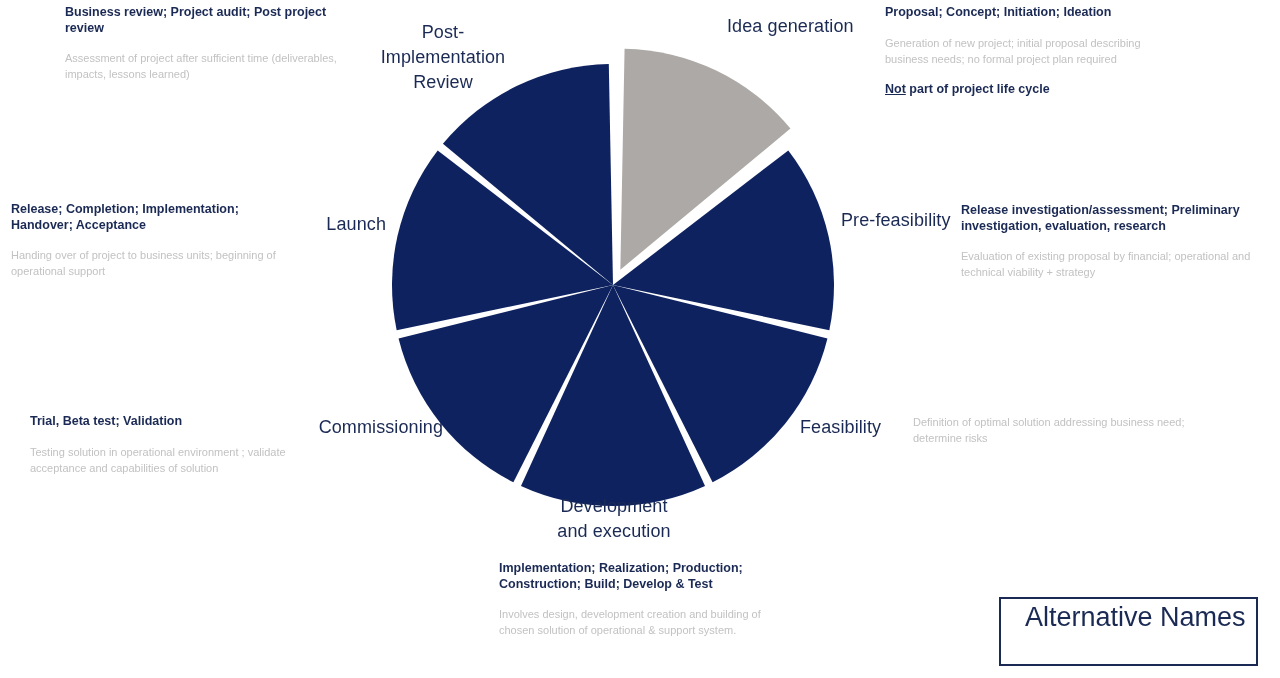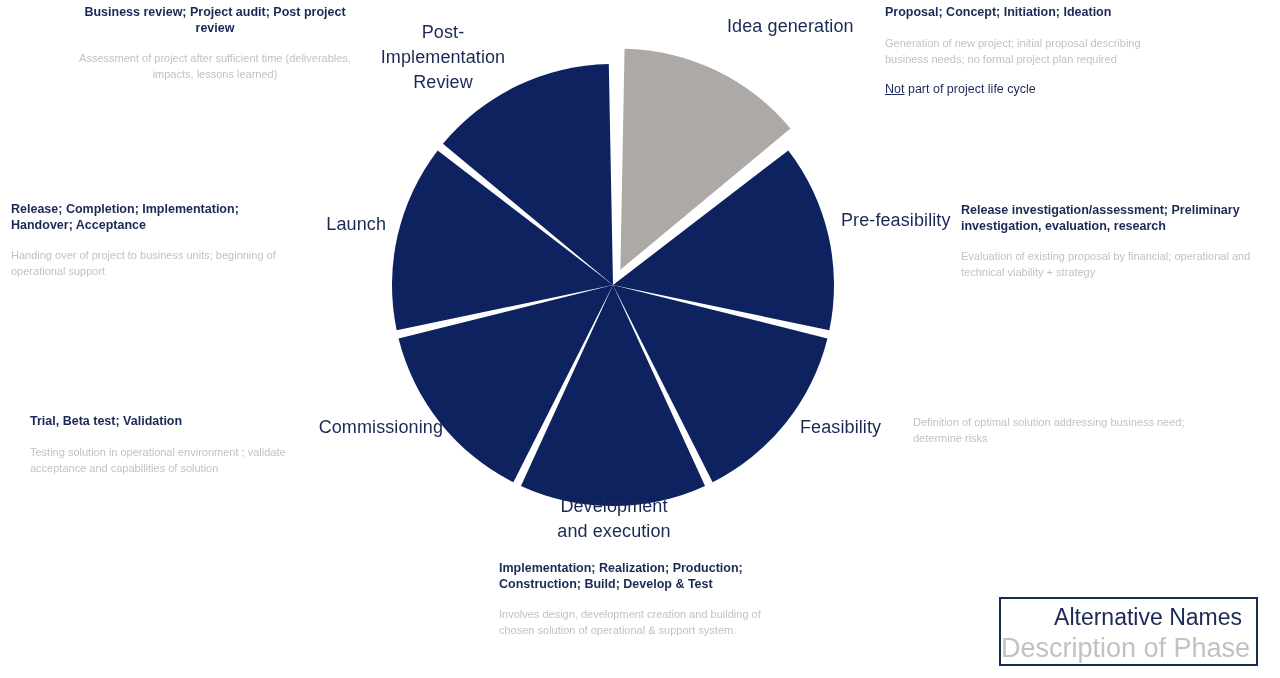--- a/index.html
+++ b/index.html
@@ -56,40 +56,40 @@
     color: #c2c2c2;
     font-size: 11px;
     line-height: 16px;
     margin: 0;
   }
   .callout .note {
     color: #1b2a54;
     font-size: 12.5px;
     line-height: 16px;
     margin: 14px 0 0 0;
-    font-weight: normal;
+    font-weight: bold;
   }
   .callout .note u { text-decoration: underline; }
 
   
   #legend {
     position: absolute;
     left: 999px;
     top: 597px;
     width: 259px;
     height: 69px;
     border: 2px solid #1b2a54;
     box-sizing: border-box;
     background: #ffffff;
     text-align: right;
     padding: 3px 14px 0 0;
   }
   #legend .legend-alt {
     color: #1b2a54;
-    font-size: 23px;
+    font-size: 27px;
     line-height: 31px;
     white-space: nowrap;
     padding-left: 24px;
   }
   #legend .legend-desc {
     color: #c2c2c2;
     font-size: 27px;
     line-height: 31px;
     white-space: nowrap;
   }
@@ -119,21 +119,21 @@
 and execution</div>
 
 <div class="slice-label left" style="left:211px; top:415px; width:232px;">Commissioning</div>
 
 <div class="slice-label left" style="left:168px; top:212px; width:218px;">Launch</div>
 
 <div class="slice-label center" style="left:343px; top:20px; width:200px;">Post-
 Implementation
 Review</div>
 
-<div class="callout" style="left:65px; top:5px; width:300px;text-align:center;">
+<div class="callout" style="left:65px; top:5px; width:300px;">
   <p class="alt">Business review; Project audit; Post project review</p>
   <p class="desc">Assessment of project after sufficient time (deliverables, impacts, lessons learned)</p>
 </div>
 
 <div class="callout" style="left:885px; top:5px; width:295px;">
   <p class="alt">Proposal; Concept; Initiation; Ideation</p>
   <p class="desc">Generation of new project; initial proposal describing business needs; no formal project plan required</p>
   <p class="note"><u>Not</u><span> part of project life cycle</span></p>
 </div>
 
@@ -156,14 +156,13 @@
   <p class="desc">Definition of optimal solution addressing business need; determine risks</p>
 </div>
 
 <div class="callout" style="left:499px; top:561px; width:290px;">
   <p class="alt">Implementation; Realization; Production; Construction; Build; Develop &amp; Test</p>
   <p class="desc">Involves  design, development creation and building of chosen solution of operational &amp; support system.</p>
 </div>
 
 <div id="legend">
   <div class="legend-alt">Alternative Names</div>
-  <div class="legend-desc">Description of Phase</div>
 </div>
 
 </body></html>

